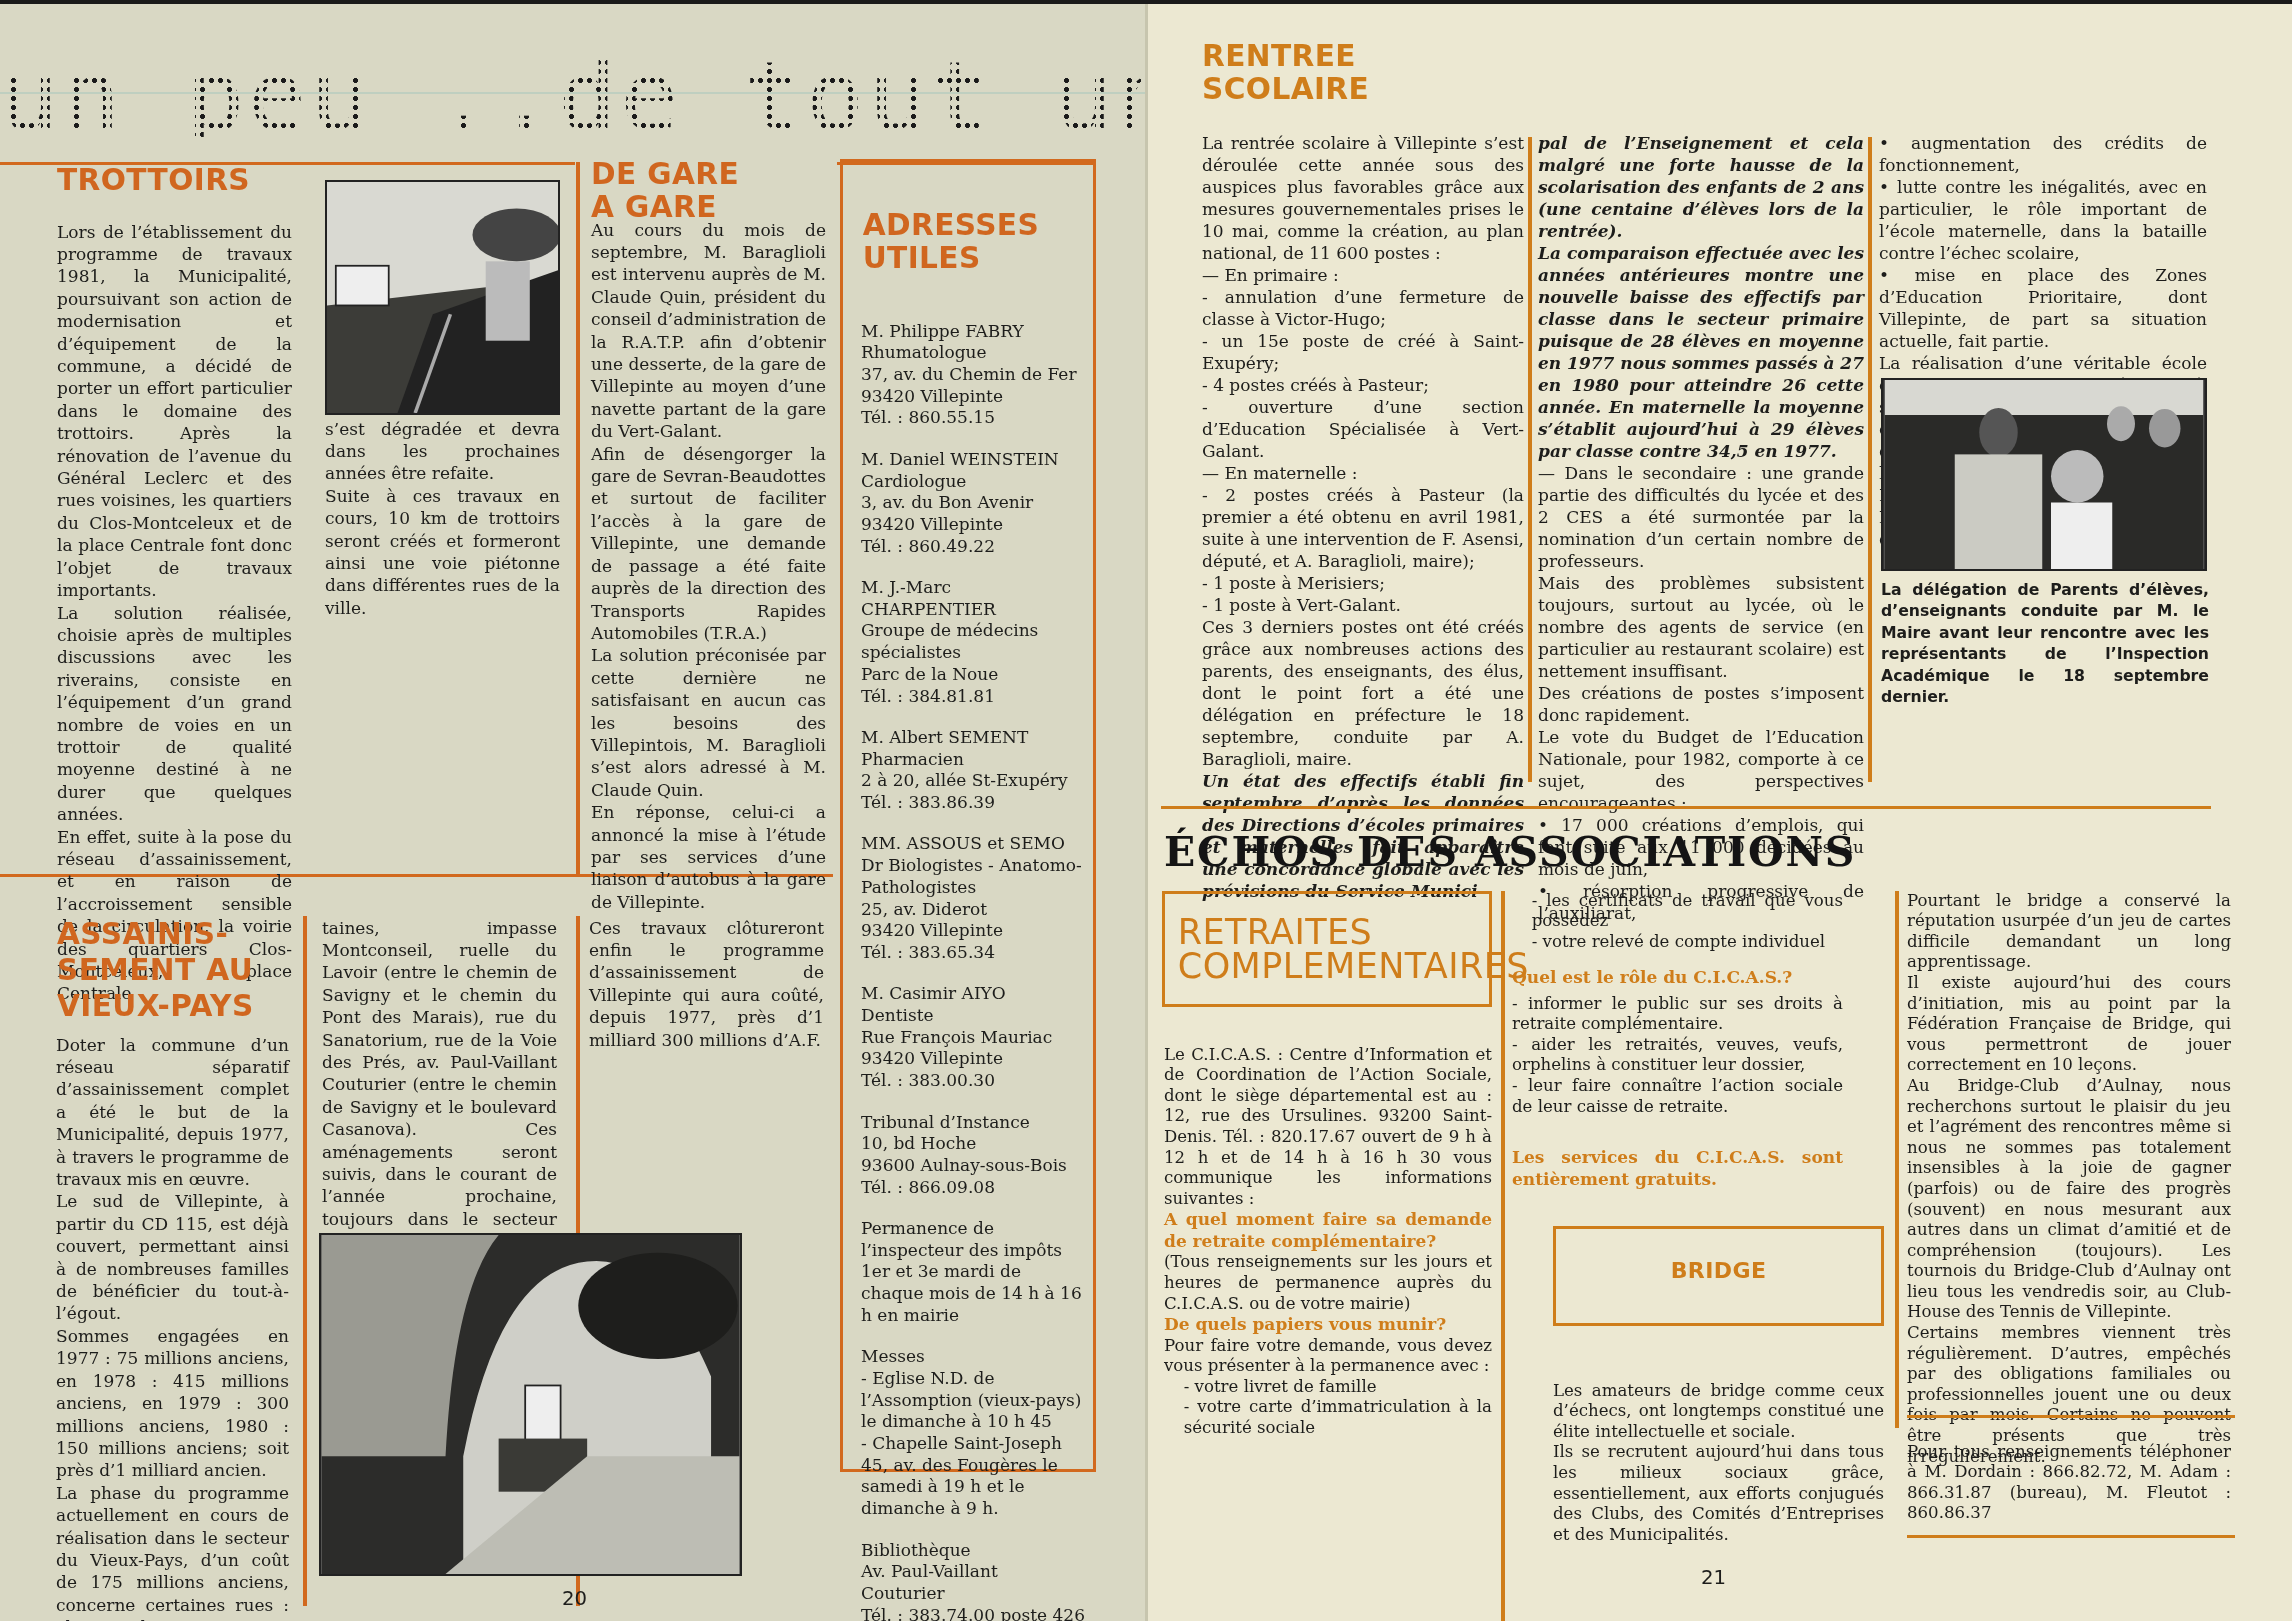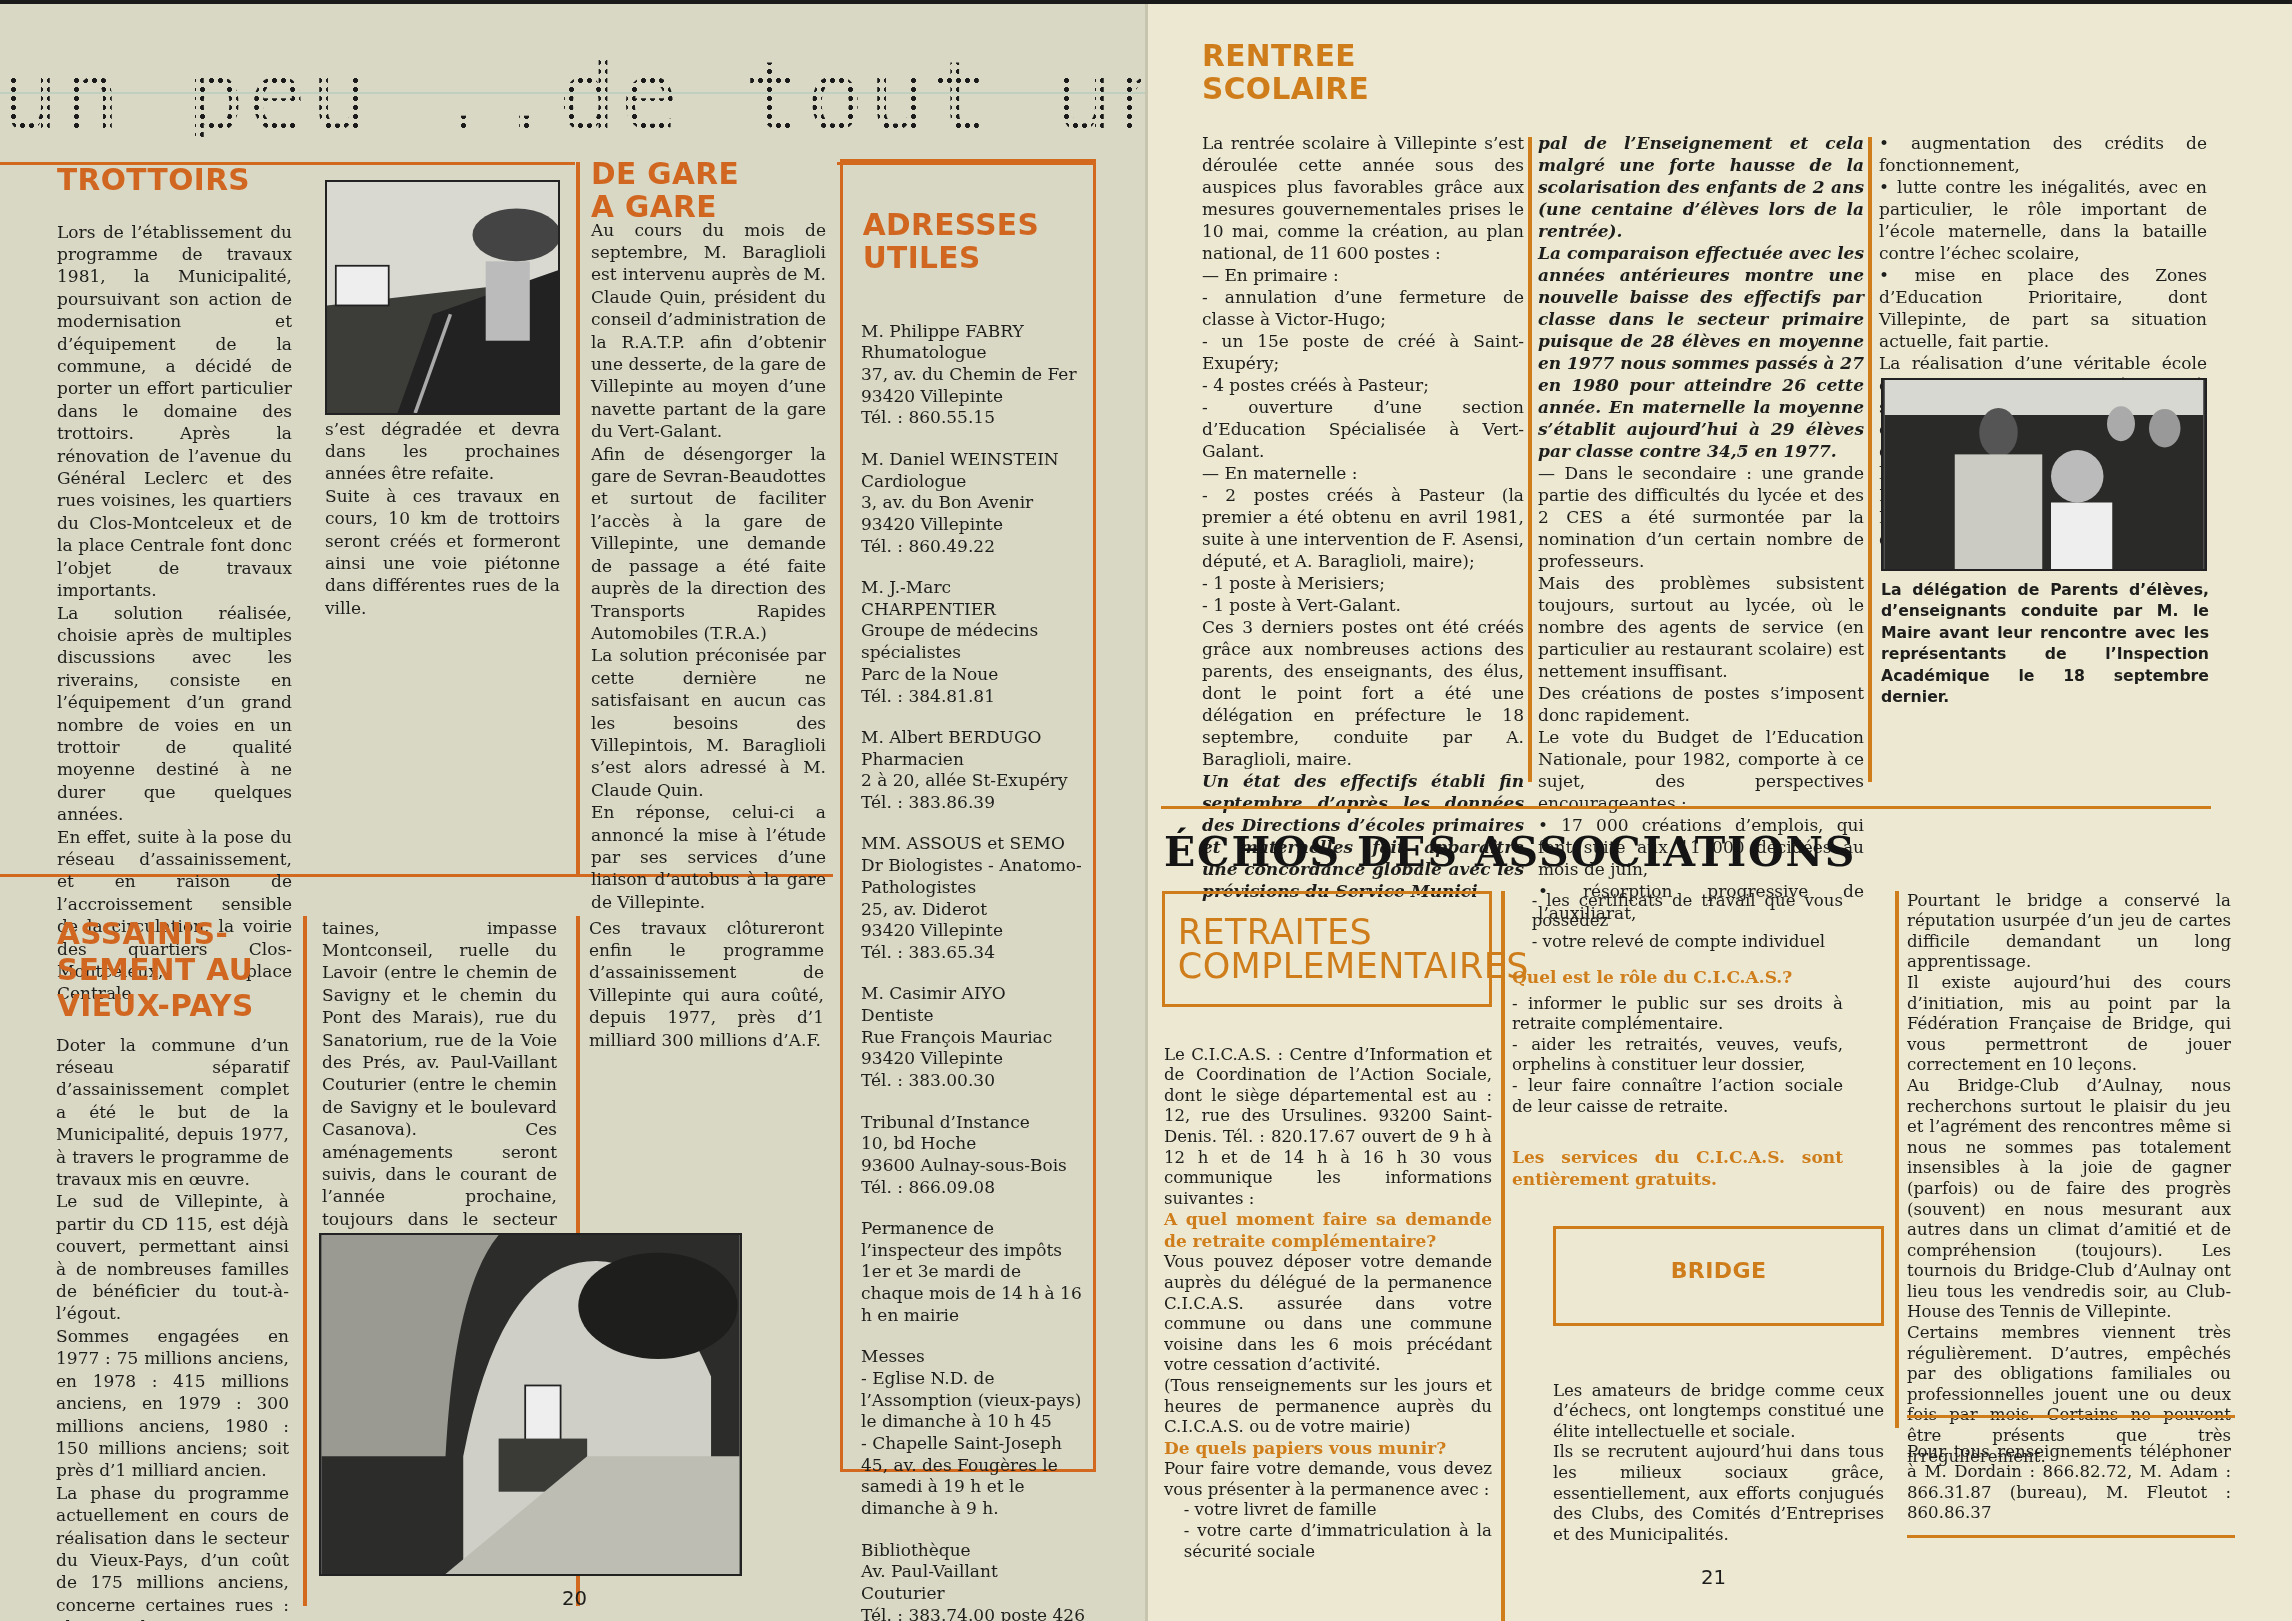--- a/index.html
+++ b/index.html
@@ -118,21 +118,21 @@
           <span>93420 Villepinte</span>
           <span>Tél. : 860.49.22</span>
         </p>
         <p>
           <span>M. J.-Marc CHARPENTIER</span>
           <span>Groupe de médecins spécialistes</span>
           <span>Parc de la Noue</span>
           <span>Tél. : 384.81.81</span>
         </p>
         <p>
-          <span>M. Albert BERDUGO</span>
+          <span>M. Albert SEMENT</span>
           <span>Pharmacien</span>
           <span>2 à 20, allée St-Exupéry</span>
           <span>Tél. : 383.86.39</span>
         </p>
         <p>
           <span>MM. ASSOUS et SEMO</span>
           <span>Dr Biologistes - Anatomo-Pathologistes</span>
           <span>25, av. Diderot</span>
           <span>93420 Villepinte</span>
           <span>Tél. : 383.65.34</span>
@@ -265,21 +265,20 @@
   <section>
     <div class="abs box-r" style="left:14.3px;top:887px;width:330px;height:116px;">
       <h2 class="abs h-sans orange-r" style="left:12.5px;top:21.5px;font-size:35px;font-weight:normal;line-height:34px;">
         <span>RETRAITES</span><br>
         <span>COMPLEMENTAIRES</span>
       </h2>
     </div>
     <div class="abs txt-r" style="left:16px;top:1041px;width:328px;line-height:20.6px;font-size:16.6px;">
       <p>Le C.I.C.A.S. : Centre d’Information et de Coordination de l’Action Sociale, dont le siège départemental est au : 12, rue des Ursulines. 93200 Saint-Denis. Tél. : 820.17.67 ouvert de 9 h à 12 h et de 14 h à 16 h 30 vous communique les informations suivantes :</p>
       <p class="sub-q">A quel moment faire sa demande de retraite complémentaire?</p>
-      <p>Vous pouvez déposer votre demande auprès du délégué de la permanence C.I.C.A.S. assurée dans votre commune ou dans une commune voisine dans les 6 mois précédant votre cessation d’activité.</p>
       <p>(Tous renseignements sur les jours et heures de permanence auprès du C.I.C.A.S. ou de votre mairie)</p>
       <p class="sub-q">De quels papiers vous munir?</p>
       <p>Pour faire votre demande, vous devez vous présenter à la permanence avec :</p>
       <p style="padding-left:19.7px">- votre livret de famille</p>
       <p style="padding-left:19.7px">- votre carte d’immatriculation à la sécurité sociale</p>
     </div>
     <div class="abs vline-r" style="left:353px;top:887px;height:730px;"></div>
     <div class="abs txt-r" style="left:364px;top:887px;width:331px;line-height:20.6px;font-size:16.6px;">
       <p style="padding-left:19.7px">- les certificats de travail que vous possédez</p>
       <p style="padding-left:19.7px">- votre relevé de compte individuel</p>

